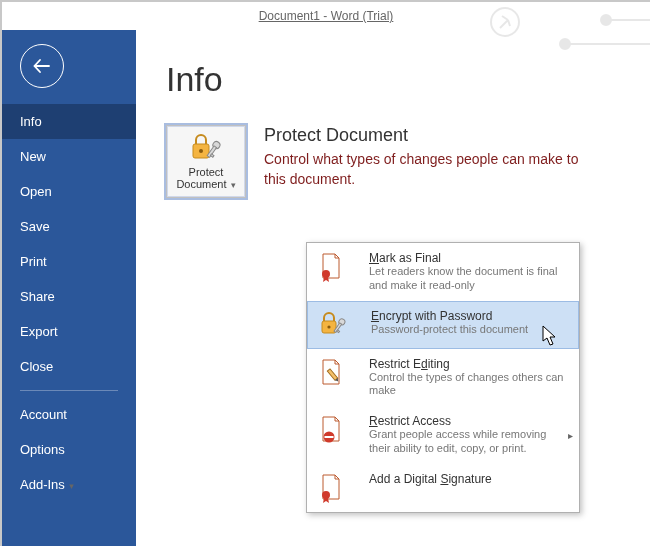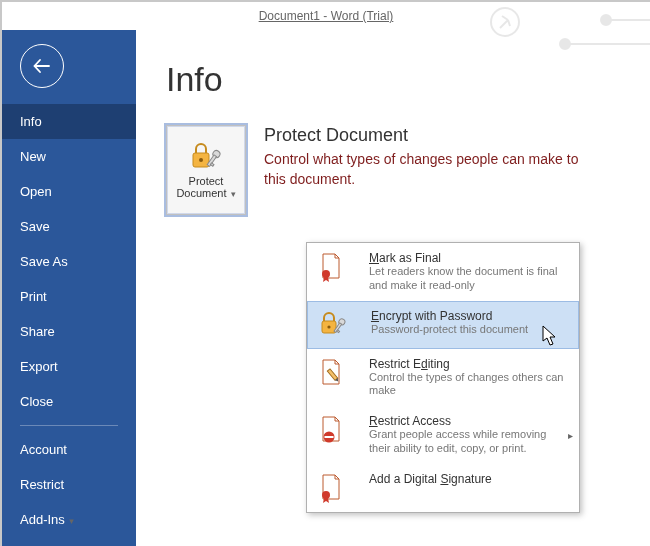--- a/index.html
+++ b/index.html
@@ -8,21 +8,21 @@
   .deco { position: absolute; right: 0; top: 4px; width: 200px; height: 50px; opacity: 0.35; }
   .content { display: flex; height: calc(100% - 28px); }
   .sidebar { width: 134px; background: #2b579a; color: #fff; display: flex; flex-direction: column; }
   .back-btn { width: 44px; height: 44px; border: 1.5px solid #fff; border-radius: 50%; margin: 14px 0 16px 18px; display: flex; align-items: center; justify-content: center; cursor: pointer; }
   .nav-item { padding: 10px 18px; font-size: 13px; cursor: pointer; }
   .nav-item.active { background: #1e3f72; }
   .nav-sep { height: 1px; background: rgba(255,255,255,0.3); margin: 6px 18px; }
   .main { flex: 1; padding: 30px 24px 0 30px; position: relative; }
   .page-title { font-size: 34px; font-weight: 300; color: #333; margin-bottom: 26px; }
   .section-row { display: flex; gap: 18px; }
-  .big-btn { width: 80px; height: 90px; border: 1px solid #c0c0c0; background: #f6f6f6; display: flex; flex-direction: column; align-items: center; justify-content: center; gap: 4px; cursor: pointer; position: relative; box-shadow: inset 0 0 0 1px #d0d8ea; outline: 2px solid #a9bde0; }
+  .big-btn { width: 80px; height: 73px; border: 1px solid #c0c0c0; background: #f6f6f6; display: flex; flex-direction: column; align-items: center; justify-content: center; gap: 4px; cursor: pointer; position: relative; box-shadow: inset 0 0 0 1px #d0d8ea; outline: 2px solid #a9bde0; }
   .big-btn-label { font-size: 11px; color: #333; text-align: center; line-height: 1.1; }
   .big-btn-chev { font-size: 9px; color: #666; margin-left: 2px; }
   .section-head { font-size: 18px; color: #333; margin-bottom: 4px; }
   .section-desc { font-size: 14px; color: #7f1d1d; line-height: 1.4; max-width: 320px; }
   .bg-text { position: absolute; font-size: 12px; color: #555; line-height: 1.5; }
   .bg1 { left: 290px; top: 284px; }
   .bg1b { left: 290px; top: 302px; }
   .bg2 { left: 280px; top: 388px; }
   .dropdown { position: absolute; left: 170px; top: 212px; width: 274px; background: #fff; border: 1px solid #b0b0b0; box-shadow: 2px 2px 6px rgba(0,0,0,0.25); z-index: 10; }
   .dd-item { display: flex; gap: 22px; padding: 8px 10px 8px 8px; cursor: pointer; position: relative; }
@@ -60,28 +60,27 @@
           <g stroke="#fff" stroke-width="1.8" fill="none" stroke-linecap="round">
             <line x1="4" y1="11" x2="18" y2="11"></line>
             <polyline points="9,5 3.5,11 9,17"></polyline>
           </g>
         </svg>
     </div>
     <div class="nav-item active"><span>Info</span></div>
     <div class="nav-item"><span>New</span></div>
     <div class="nav-item"><span>Open</span></div>
     <div class="nav-item"><span>Save</span></div>
-    <div class="nav-item"><span>Save As</span></div>
     <div class="nav-item"><span>Print</span></div>
     <div class="nav-item"><span>Share</span></div>
     <div class="nav-item"><span>Export</span></div>
     <div class="nav-item"><span>Close</span></div>
     <div class="nav-sep"></div>
     <div class="nav-item"><span>Account</span></div>
-    <div class="nav-item"><span>Restrict</span></div>
+    <div class="nav-item"><span>Options</span></div>
     <div class="nav-item"><span>Add-Ins</span><span class="big-btn-chev"> ▾</span></div>
   </div>
 
   <div class="main">
     <div class="page-title">Info</div>
 
     <div class="section-row">
       <div class="big-btn">
         <span class="icon-lock-big">
           <svg width="34" height="30" viewBox="0 0 34 30">

